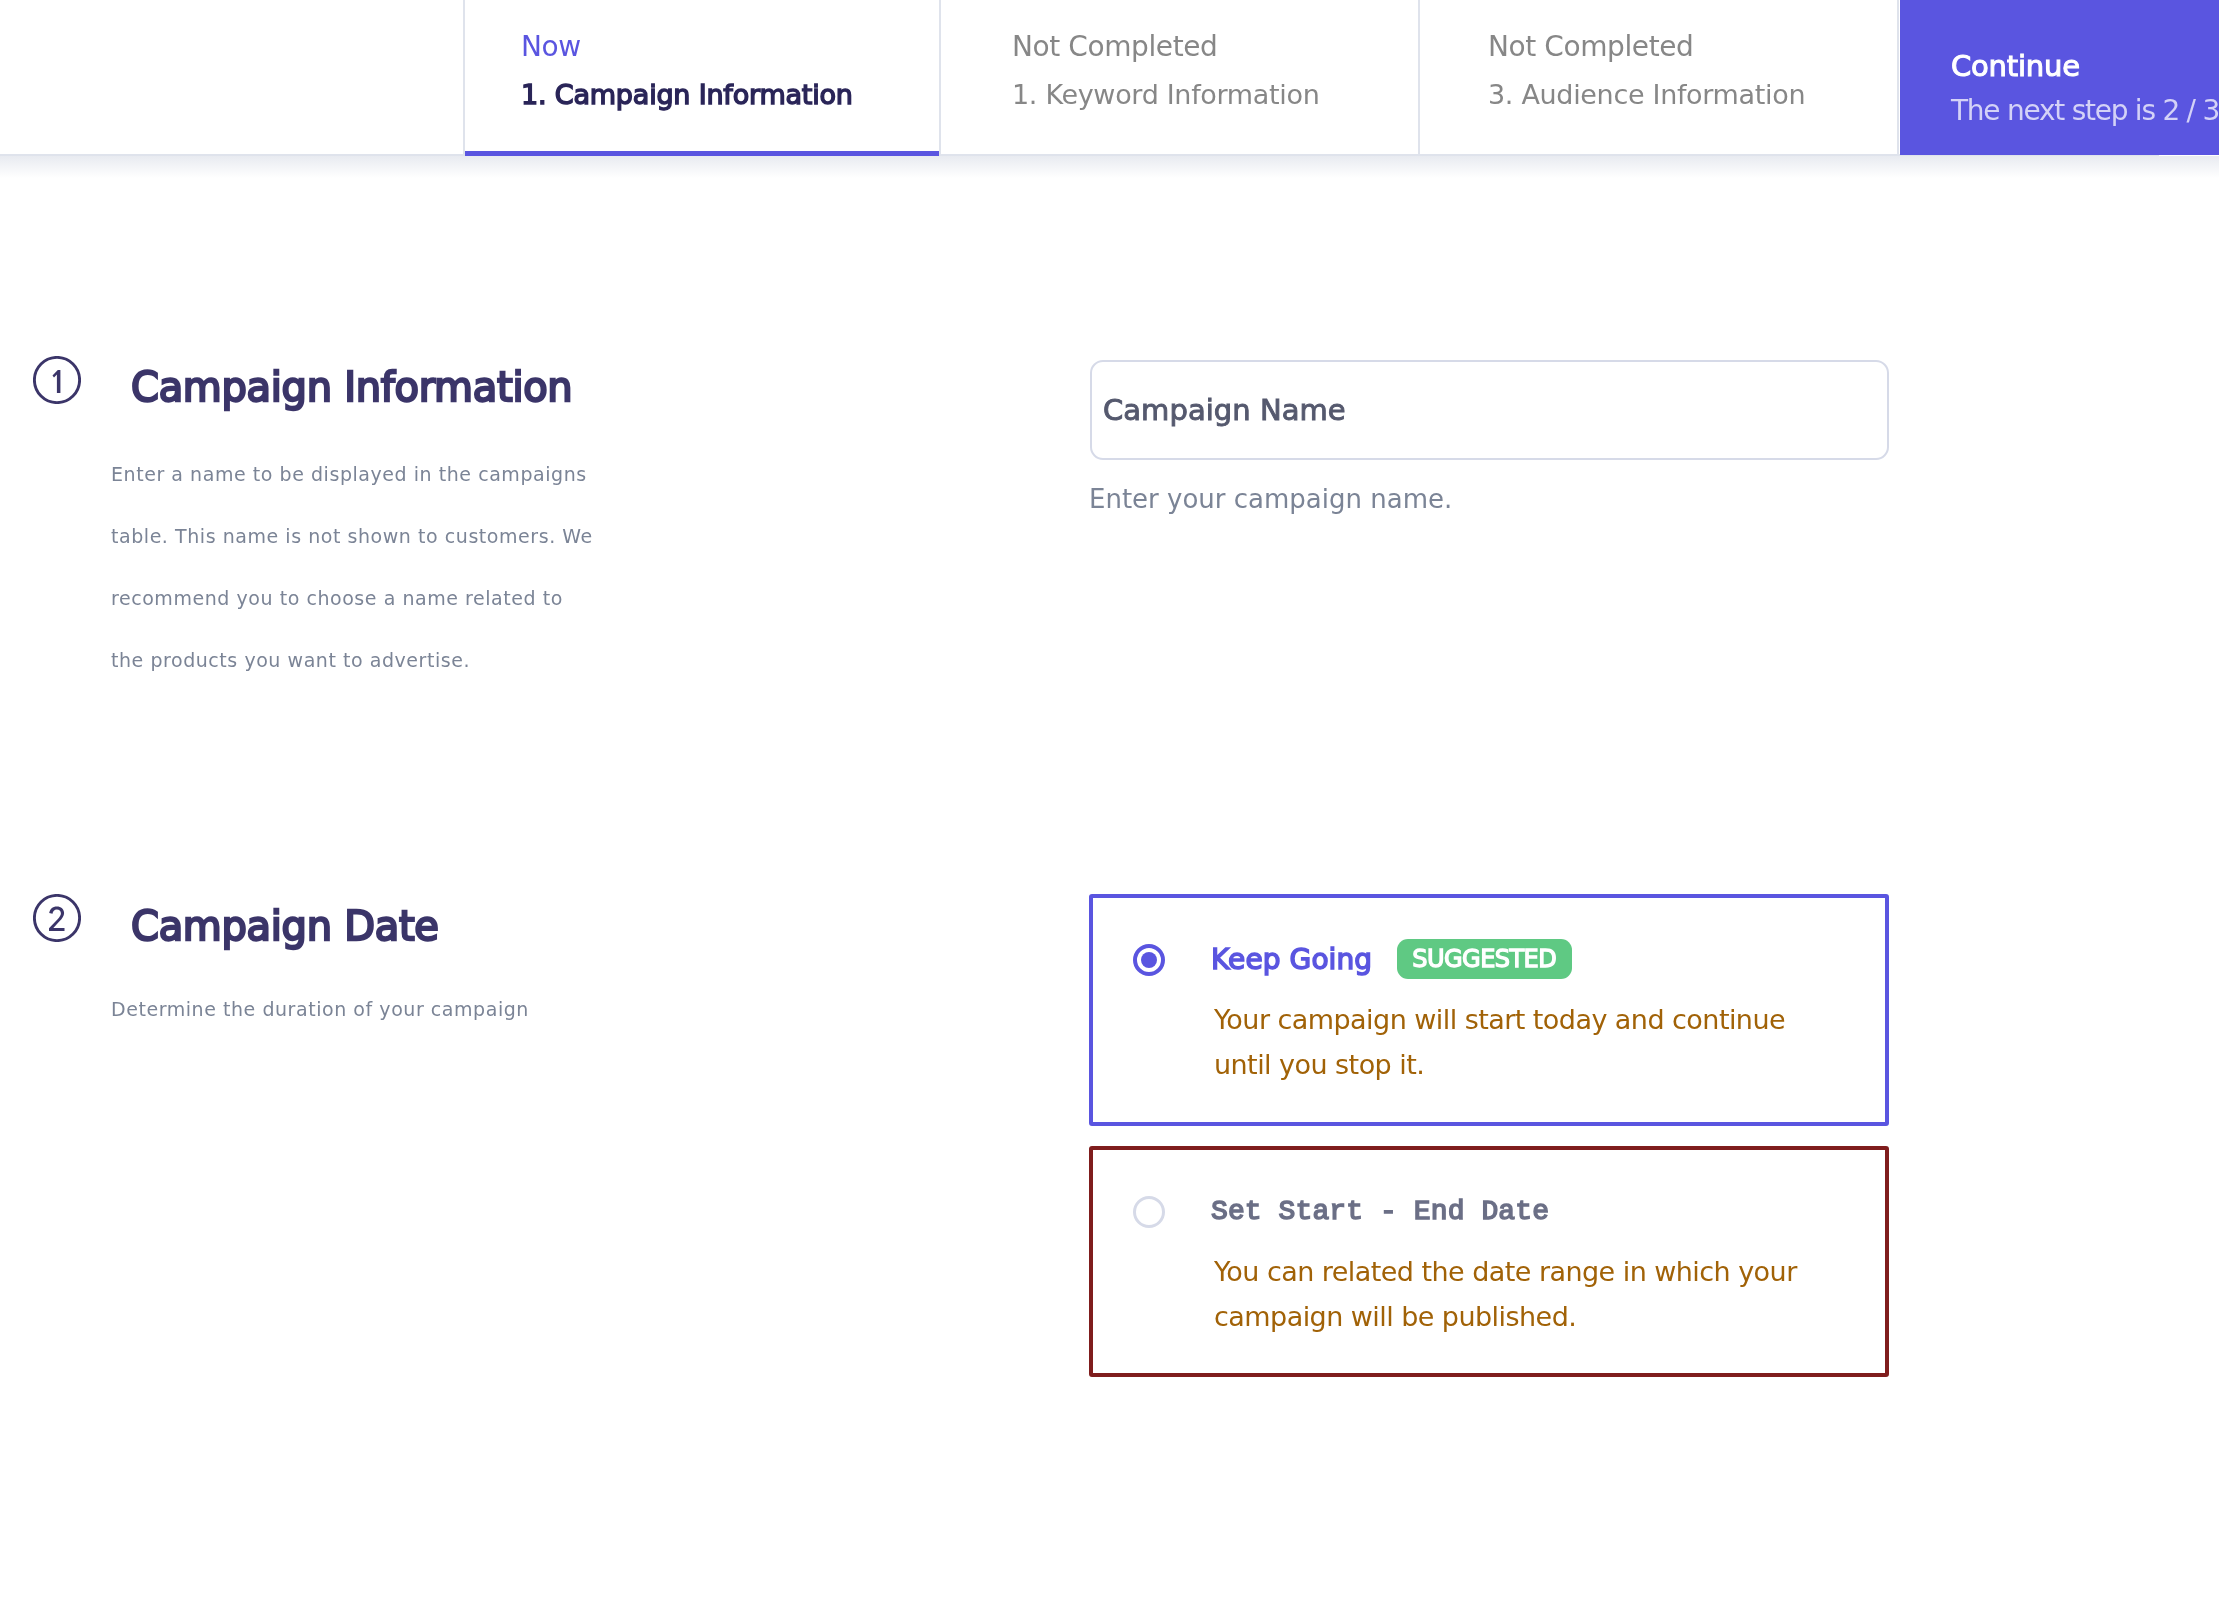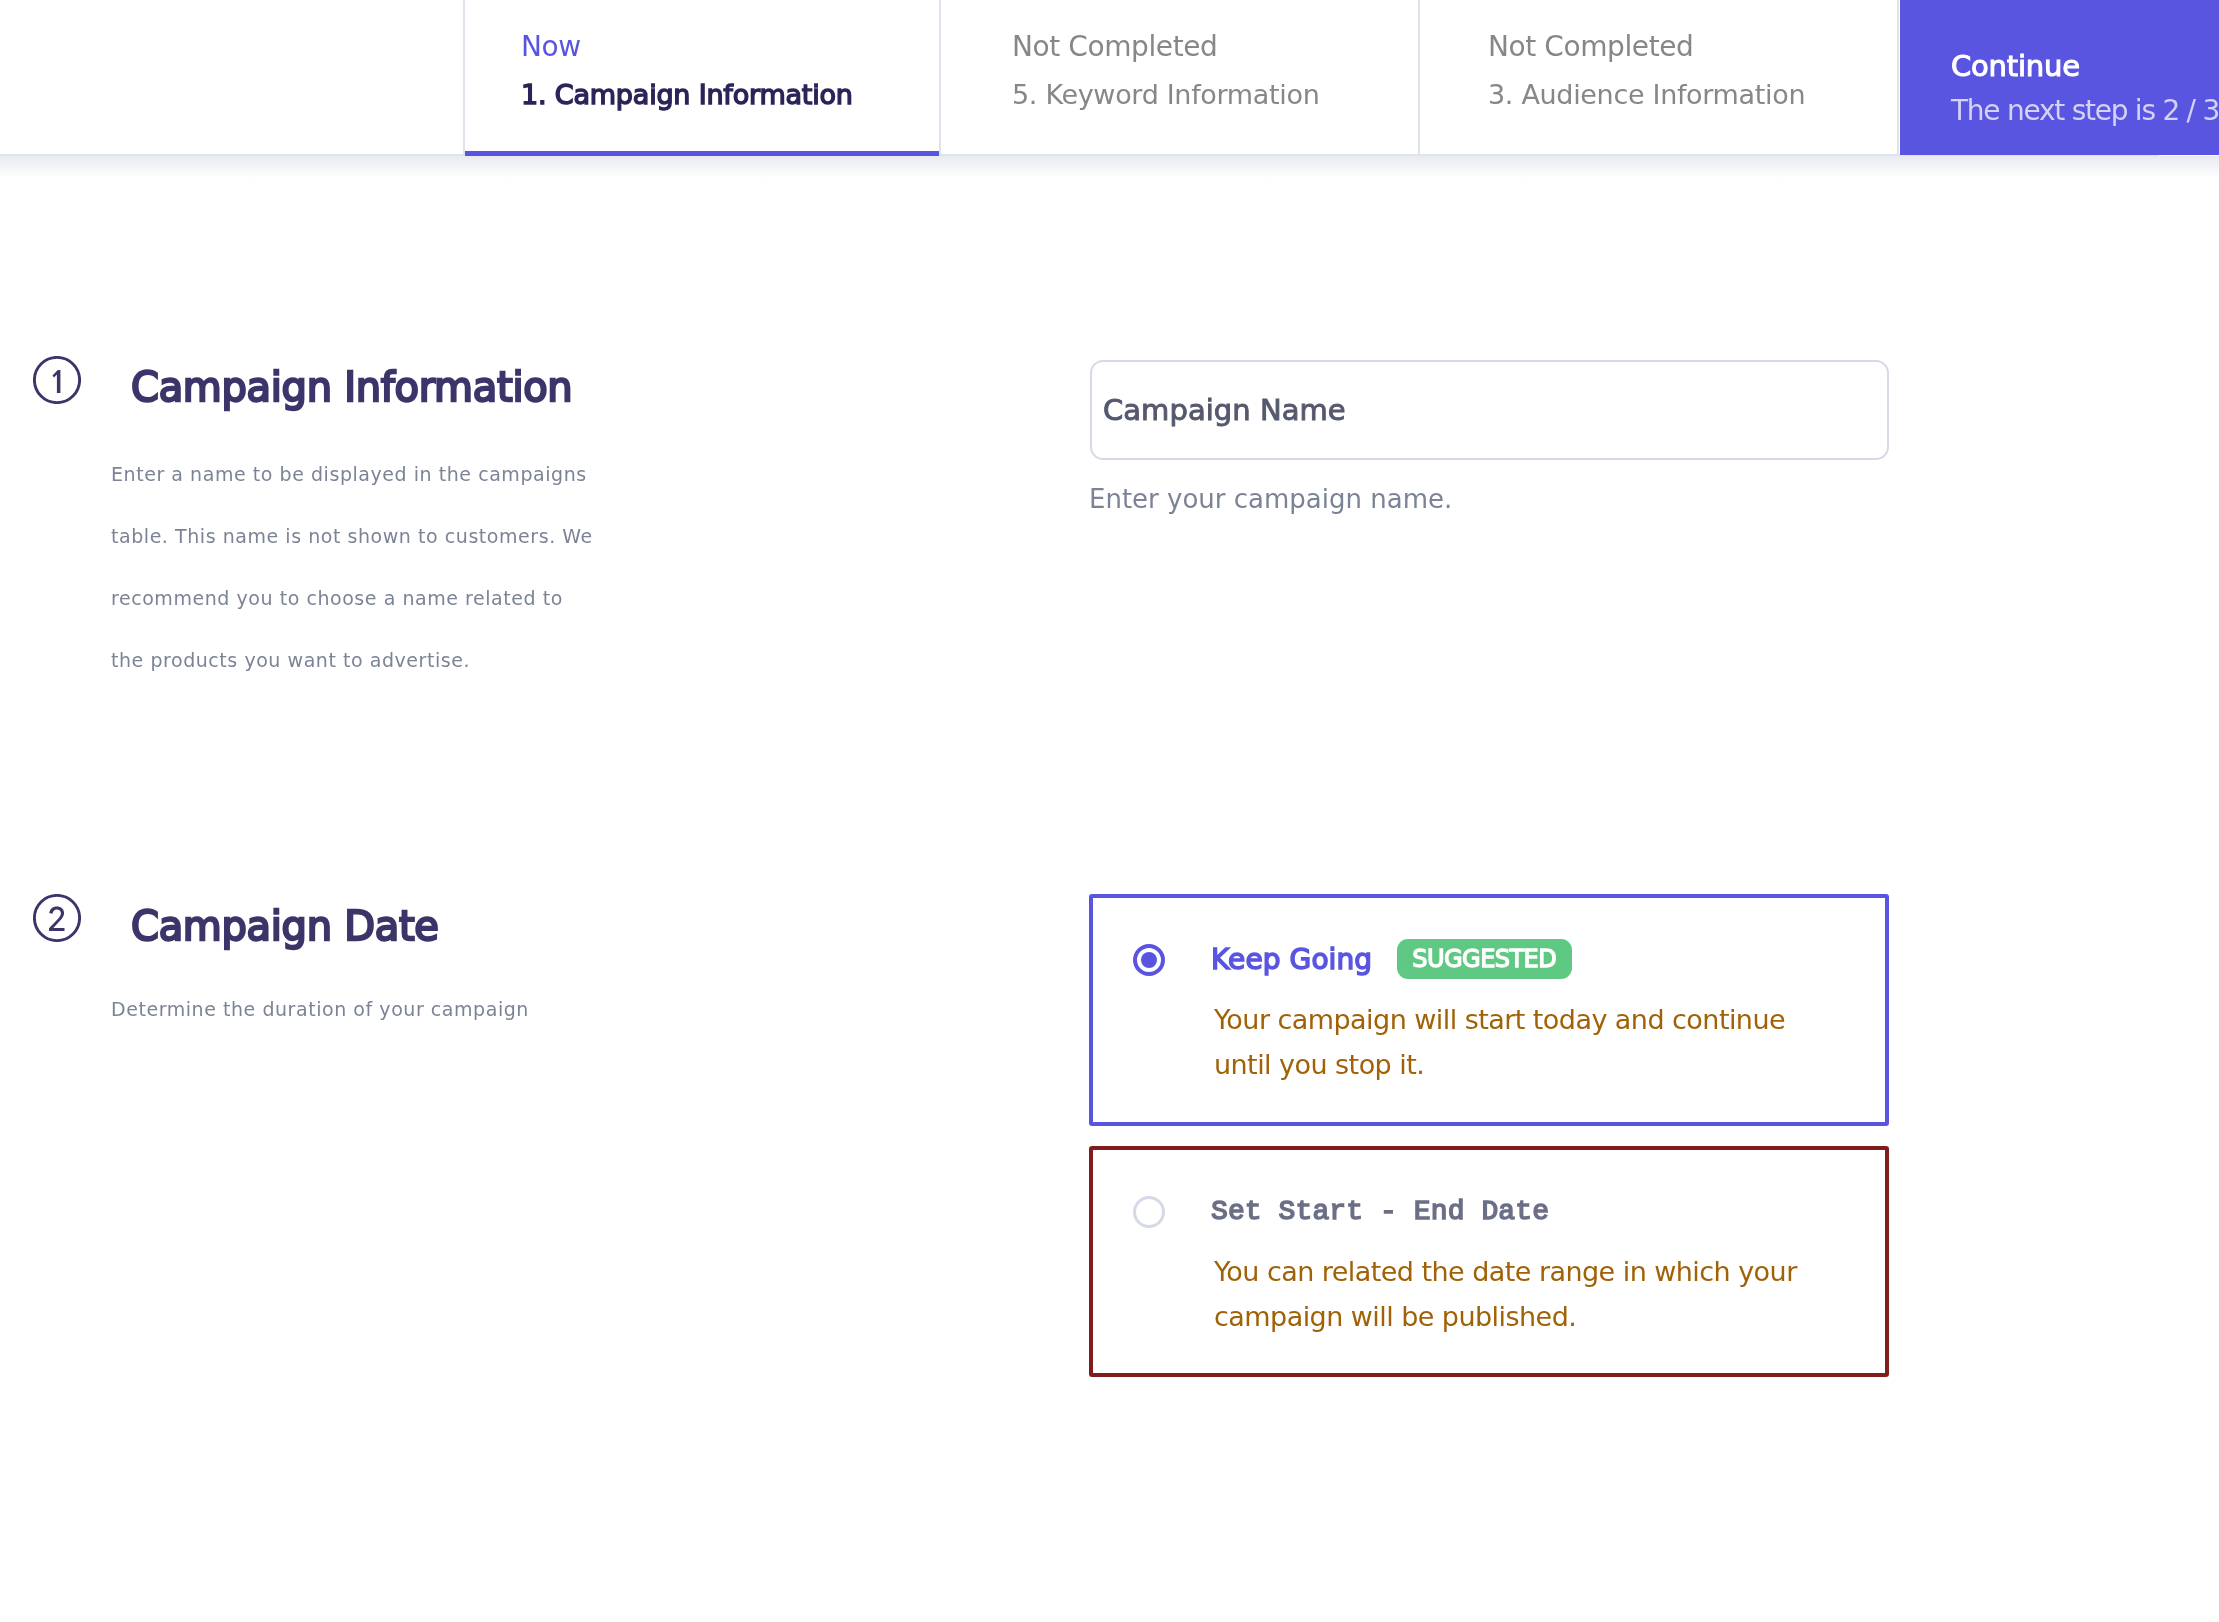--- a/index.html
+++ b/index.html
@@ -107,21 +107,21 @@
 <div class="page">
 
   <div class="stepper">
     <div class="step-spacer"></div>
     <div class="step s1 active">
       <div class="status">Now</div>
       <div class="name">1. Campaign Information</div>
     </div>
     <div class="step s2">
       <div class="status">Not Completed</div>
-      <div class="name">5. Keyword Information</div>
+      <div class="name">1. Keyword Information</div>
     </div>
     <div class="step s3">
       <div class="status">Not Completed</div>
       <div class="name">3. Audience Information</div>
     </div>
   </div>
 
   <div class="stepper-shadow"></div>
 
   <div class="continue-btn">

